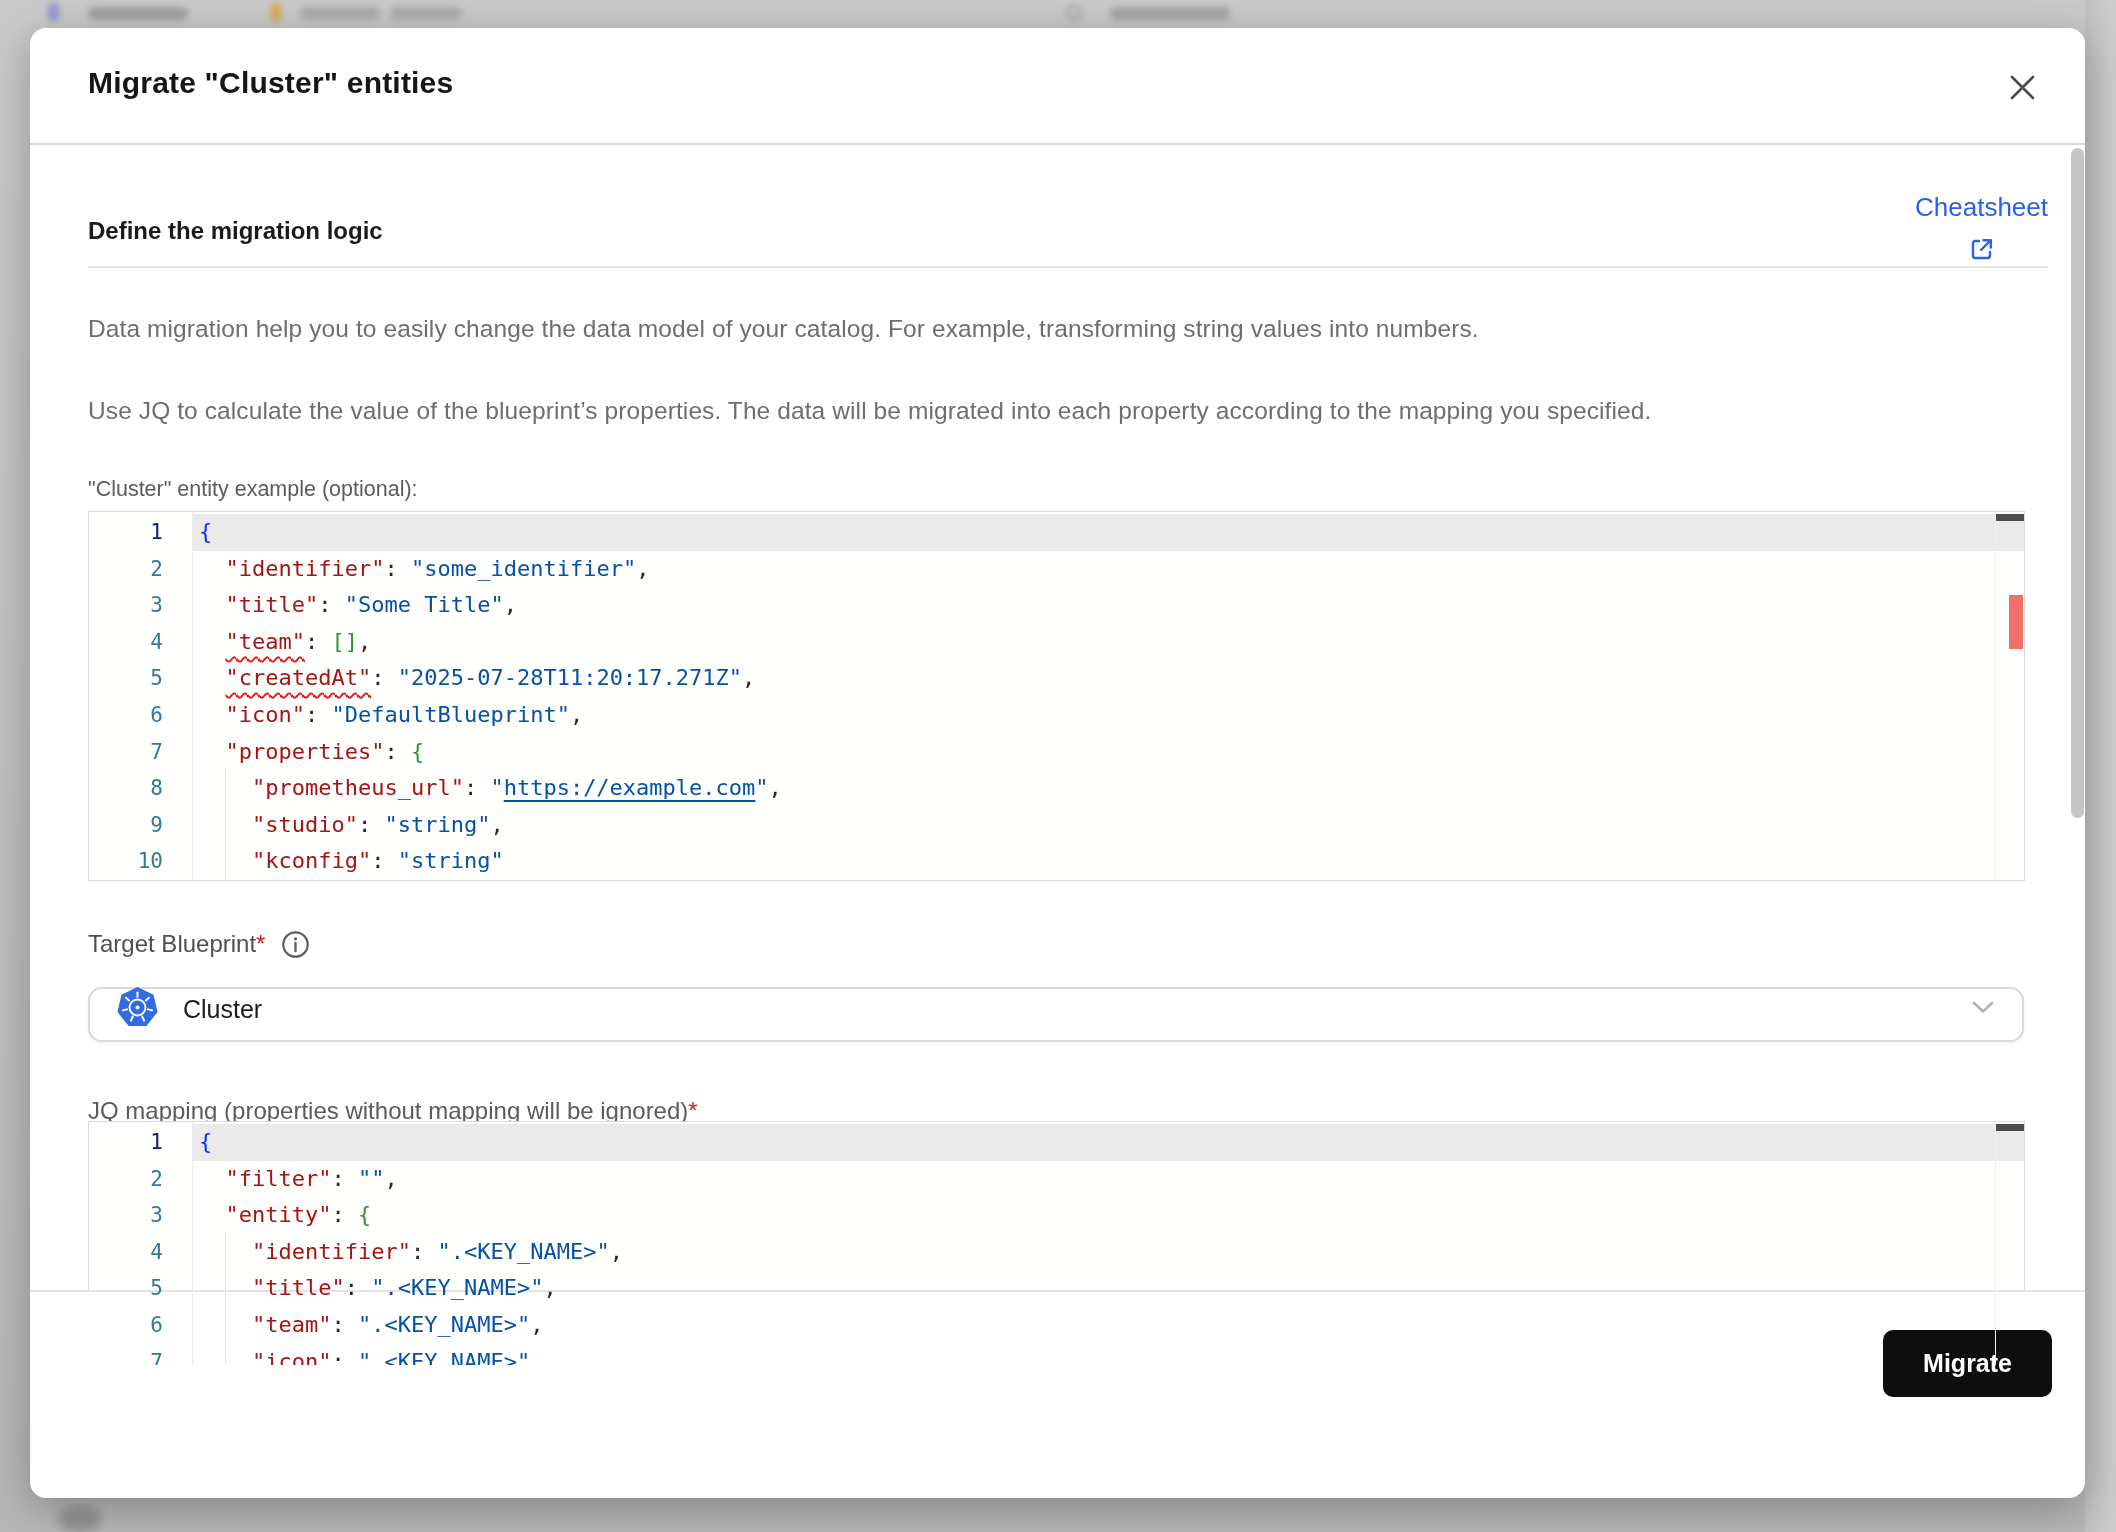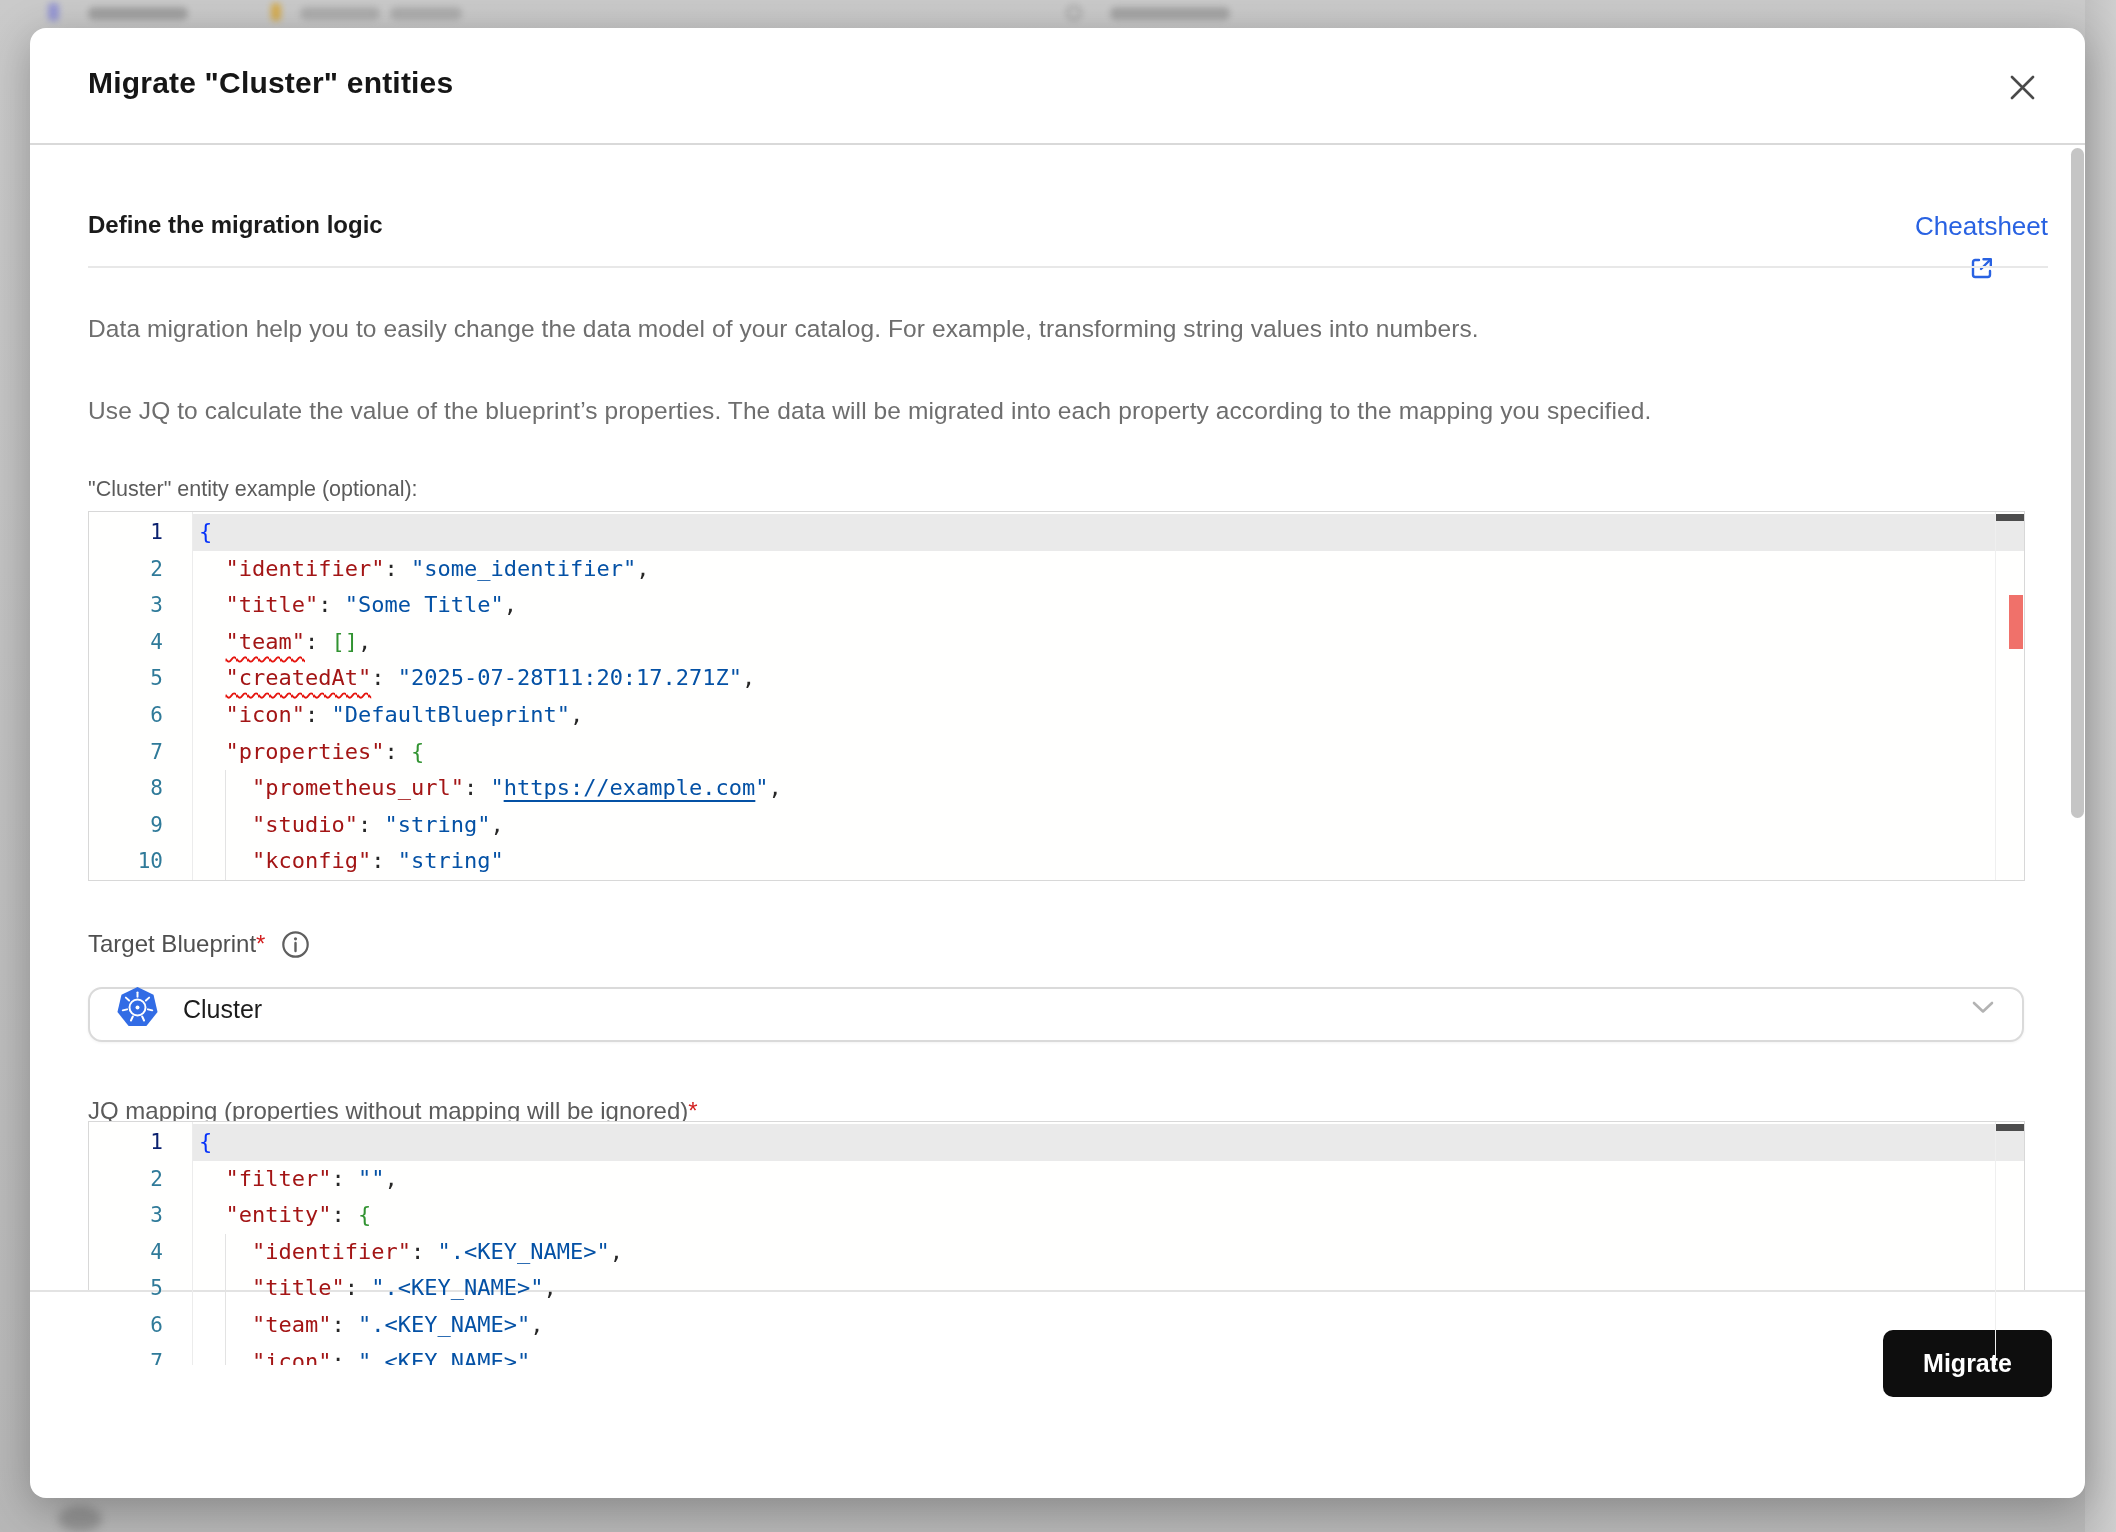--- a/index.html
+++ b/index.html
@@ -14,21 +14,21 @@
   .modal { position:absolute; left:30px; top:28px; width:2055px; height:1470px; background:#ffffff;
            border-radius:16px; box-shadow:0 10px 44px rgba(0,0,0,.28); }
 
   .modal-header { position:absolute; top:0; left:0; right:0; height:117px; border-bottom:2px solid #d9d9d9; }
   .modal-title { position:absolute; left:58px; top:38px; font-size:30px; font-weight:600; color:#161616; letter-spacing:.2px; }
   .close-btn { position:absolute; top:44px; right:46px; width:34px; height:34px; display:flex; align-items:center; justify-content:center; cursor:pointer; }
 
   .modal-body { position:absolute; top:117px; left:0; right:0; height:1220px; overflow:hidden; }
   .abs { position:absolute; left:58px; right:37px; }
 
-  .section-head { top:66px; height:40px; display:flex; justify-content:space-between; }
+  .section-head { top:66px; height:40px; display:flex; justify-content:space-between; align-items:center; }
   .section-heading { font-size:24px; font-weight:700; color:#1b1b1b; }
   .cheatsheet { display:flex; align-items:center; gap:12px; color:#2962e2; font-size:26px; cursor:pointer;flex-direction:column; }
   .divider { top:121px; height:2px; background:#e8e8e8; }
 
   .para { font-size:24.5px; color:#6e6e6e; letter-spacing:.1px; }
   .p1 { top:170px; } .p2 { top:252px; }
 
   .field-label-sm { font-size:21.5px; color:#5b5b5b; }
   .lbl1 { top:332px; }
   .lbl-target { top:785px; font-size:24px; color:#4f4f4f; display:flex; align-items:flex-start; gap:16px; }

